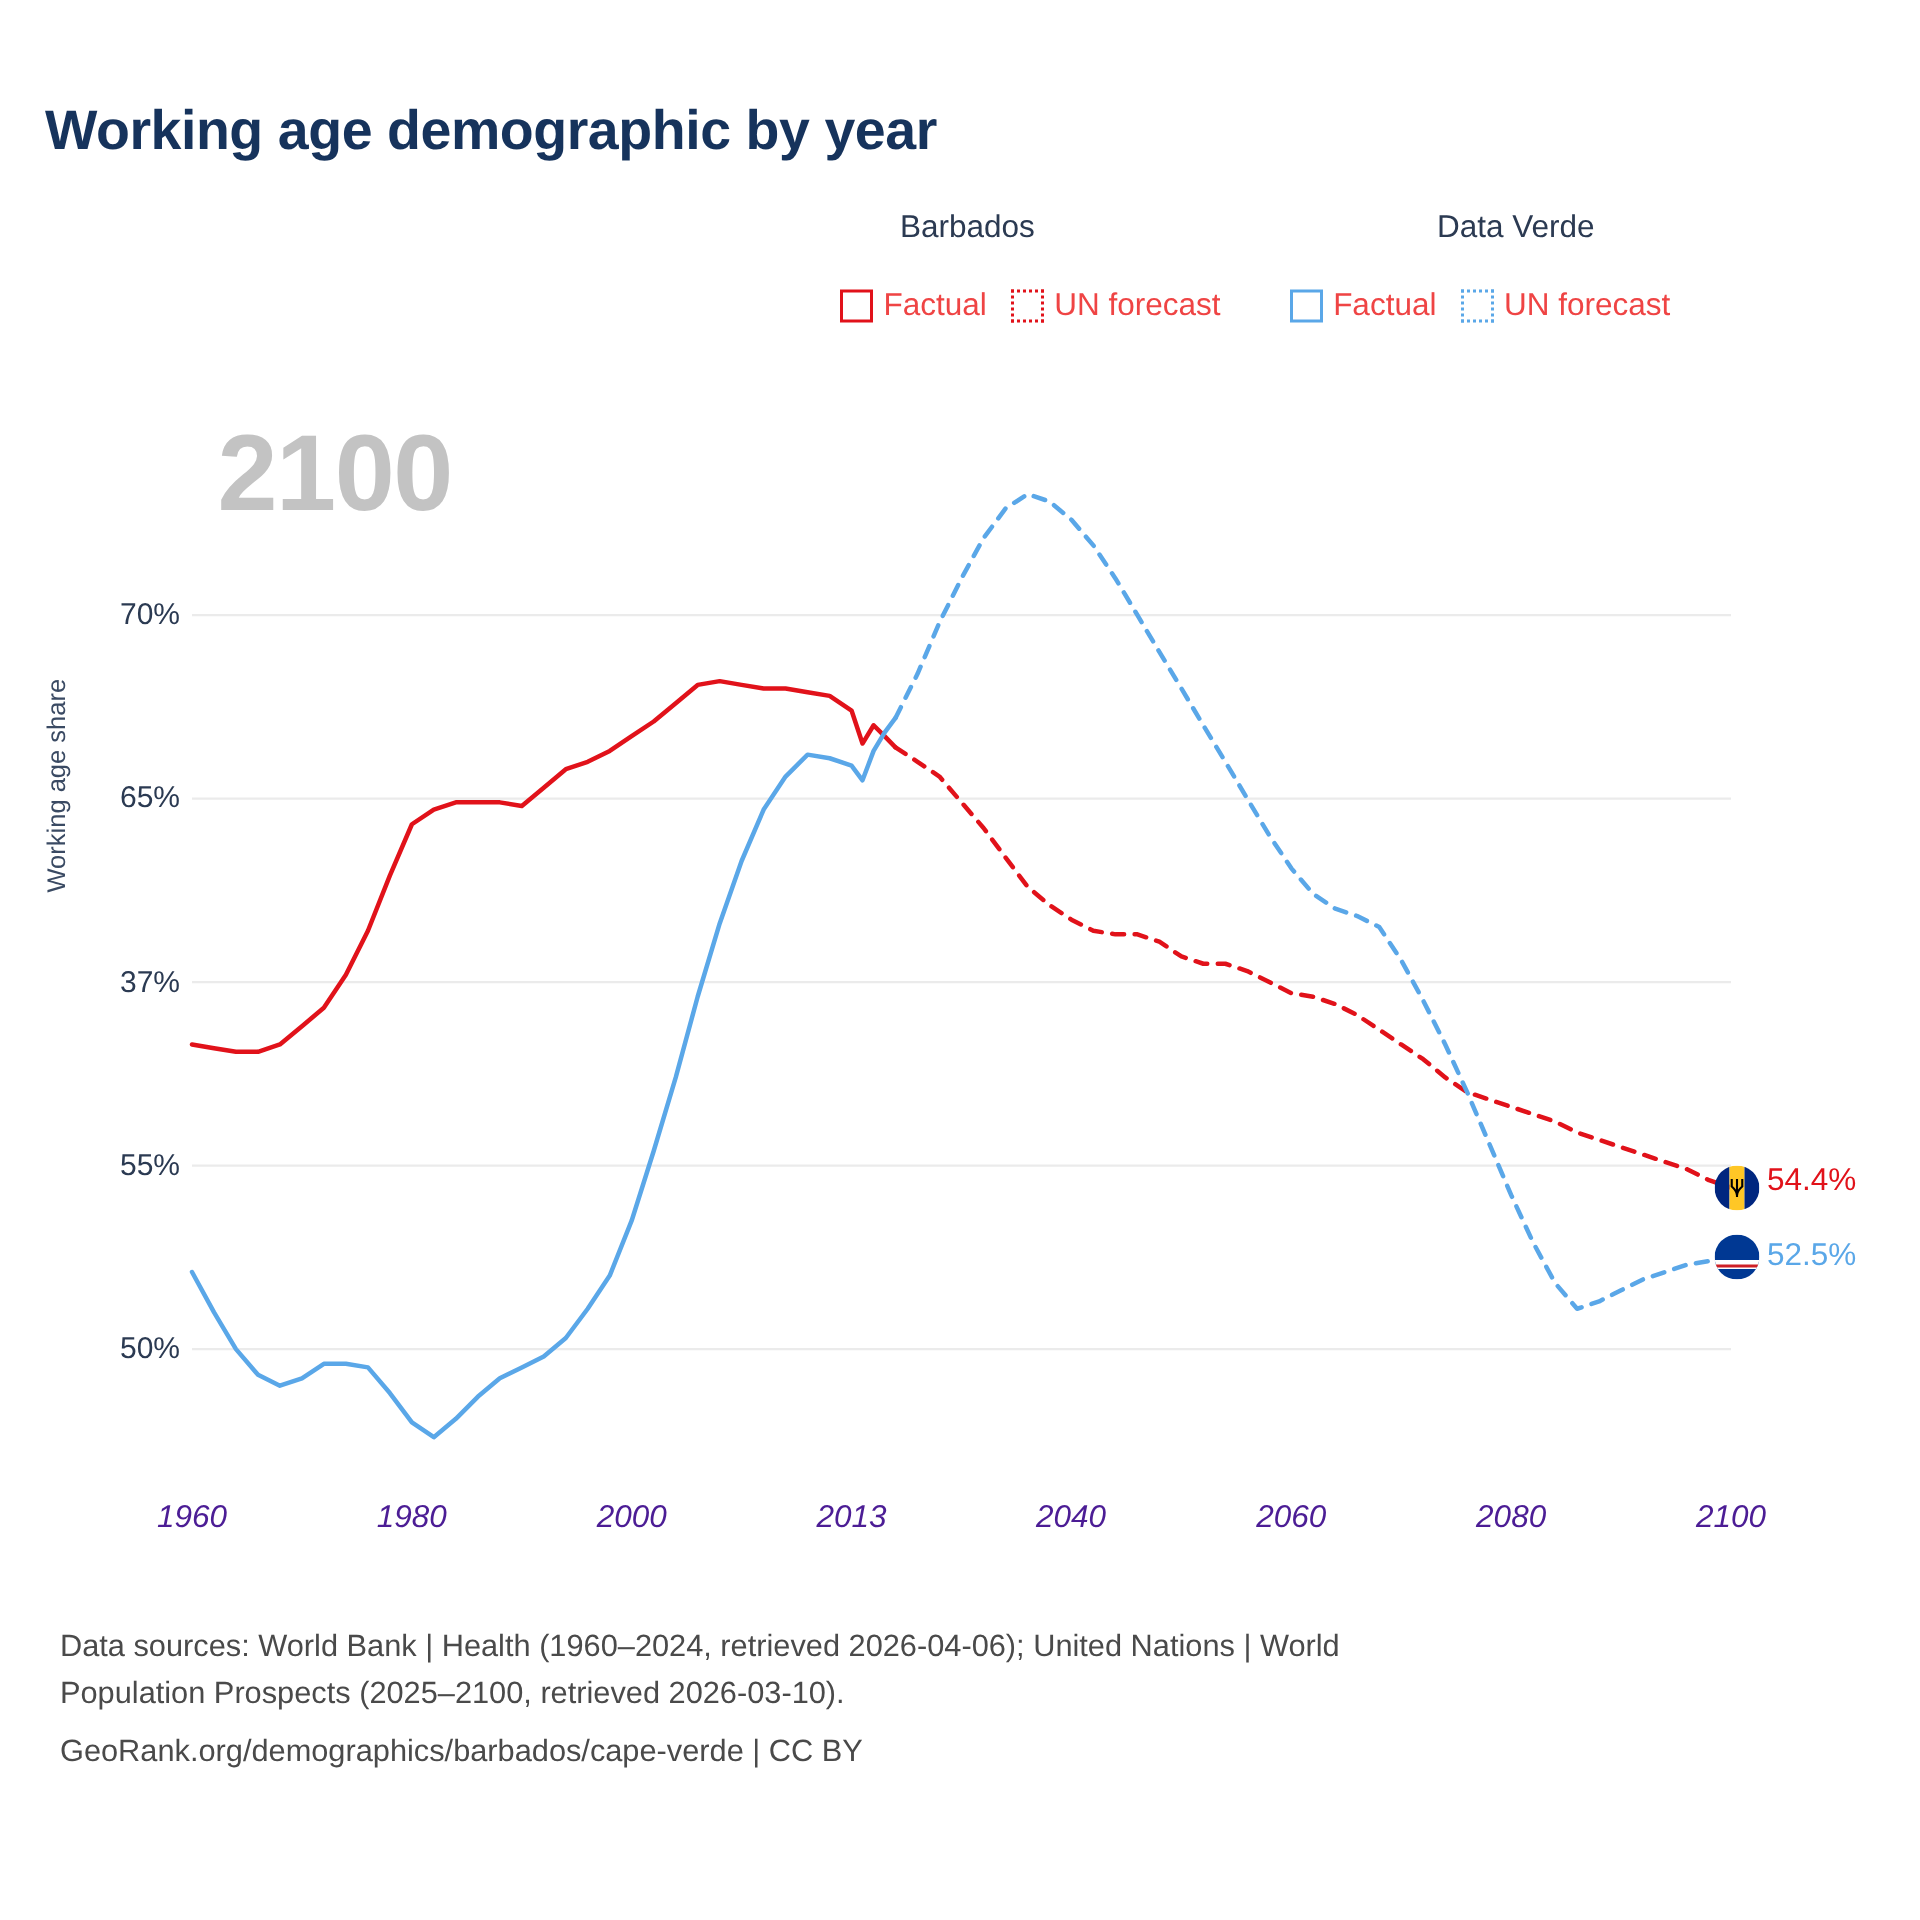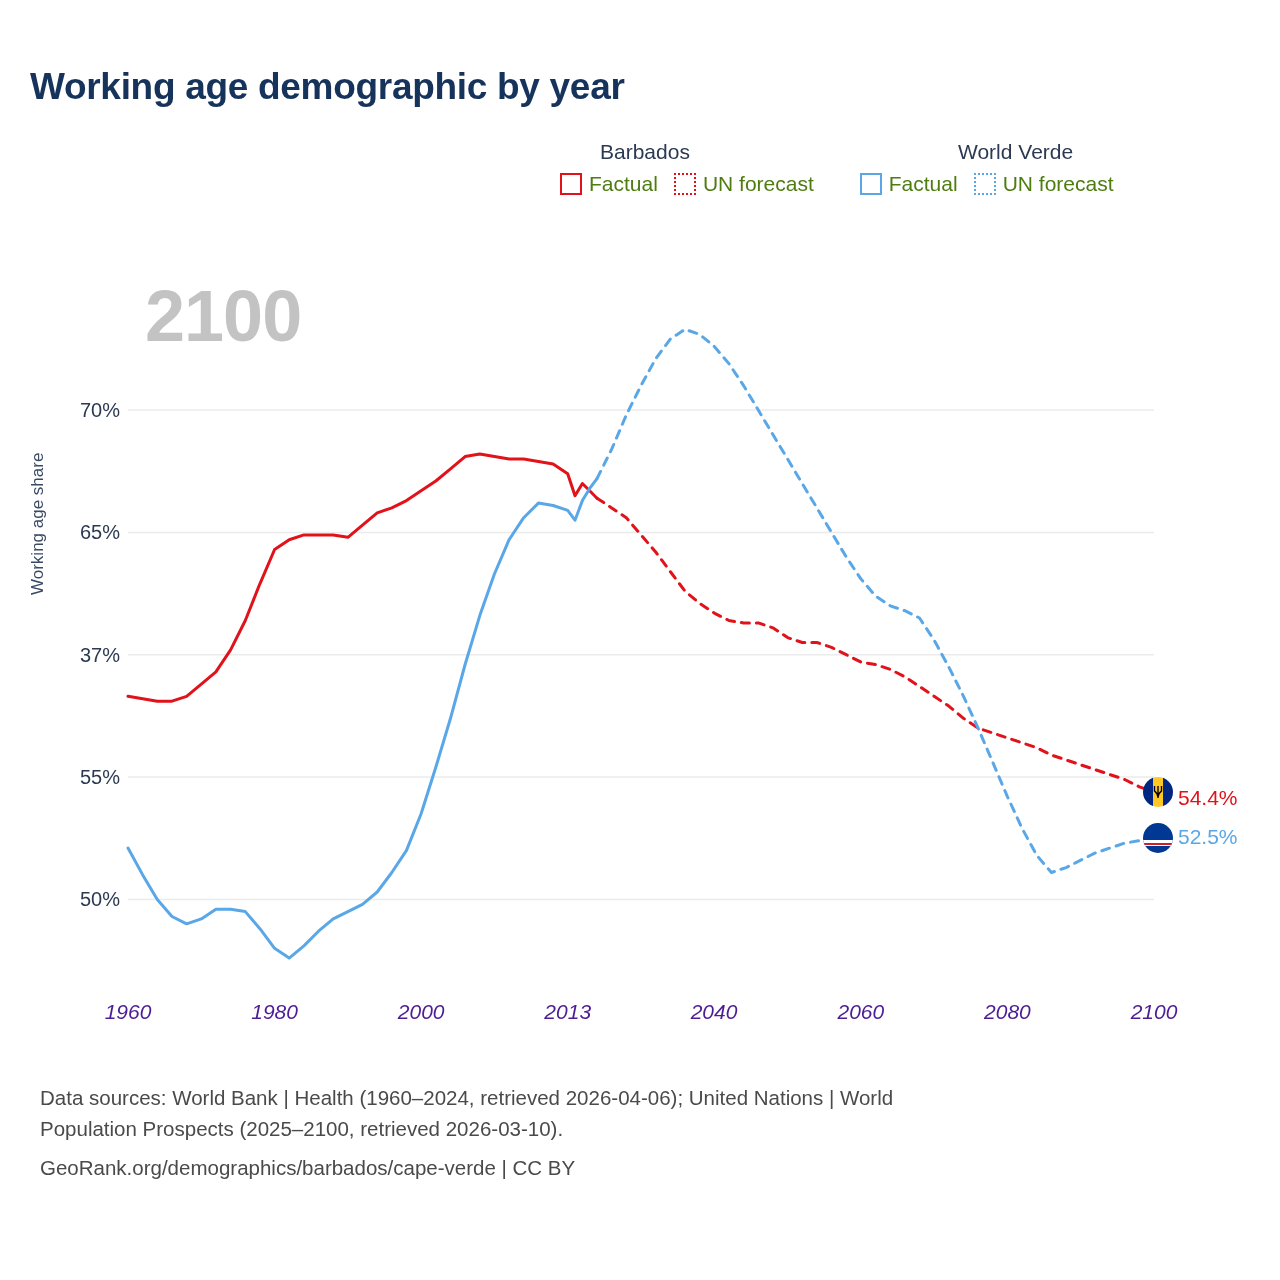--- a/index.html
+++ b/index.html
@@ -39,23 +39,23 @@
   .legend-row-titles {
     display: flex;
     font-size: 21px;
     color: #2b3a52;
     gap: 18px;
   }
   .legend-country-1 { width: 330px; padding-left: 40px; }
   .legend-country-2 { width: 330px; padding-left: 38px; }
   .legend-row-items {
     display: flex;
-    margin-top: 8px;
-    font-size: 21px;
-    color: #4d7c0f;
+    margin-top: 28px;
+    font-size: 21px;
+    color: #ef4444;
     align-items: center;
   }
   .legend-item {
     display: flex;
     align-items: center;
     margin-right: 16px;
   }
   .swatch {
     width: 22px;
     height: 22px;
@@ -148,21 +148,21 @@
 </head>
 <body>
 
 <div class="page">
 
   <div class="title">Working age demographic by year</div>
 
   <div class="legend">
     <div class="legend-row-titles">
       <div class="legend-country-1">Barbados</div>
-      <div class="legend-country-2">World Verde</div>
+      <div class="legend-country-2">Data Verde</div>
     </div>
     <div class="legend-row-items">
       <div class="legend-item">
         <span class="swatch solid-red"></span>
         <span>Factual</span>
       </div>
       <div class="legend-item">
         <span class="swatch dot-red"></span>
         <span>UN forecast</span>
       </div>
@@ -215,21 +215,21 @@
       </div>
 
     <div class="flag" id="flag-bb" style="left: 1143px; top: 521.732px;">
       <svg width="30" height="30" viewBox="0 0 30 30">
         <rect x="0" y="0" width="10" height="30" fill="#00267f"></rect>
         <rect x="10" y="0" width="10" height="30" fill="#ffc726"></rect>
         <rect x="20" y="0" width="10" height="30" fill="#00267f"></rect>
         <path d="M15 9 l0 12 M11.5 9 l0 5 q3.5 3 3.5 6 M18.5 9 l0 5 q-3.5 3 -3.5 6" stroke="#000" stroke-width="1.4" fill="none"></path>
       </svg>
     </div>
-    <div class="endlabel red" id="label-bb" style="left: 1178px; top: 531px;">54.4%</div>
+    <div class="endlabel red" id="label-bb" style="left: 1178px; top: 520px;">54.4%</div>
 
     <div class="flag" id="flag-cv" style="left: 1143px; top: 568.214px;">
       <svg width="30" height="30" viewBox="0 0 30 30">
         <rect x="0" y="0" width="30" height="30" fill="#003893"></rect>
         <rect x="0" y="17" width="30" height="6" fill="#ffffff"></rect>
         <rect x="0" y="20" width="30" height="2" fill="#cf2027"></rect>
       </svg>
     </div>
     <div class="endlabel blue" id="label-cv" style="left: 1178px; top: 570.214px;">52.5%</div>
   </div>

